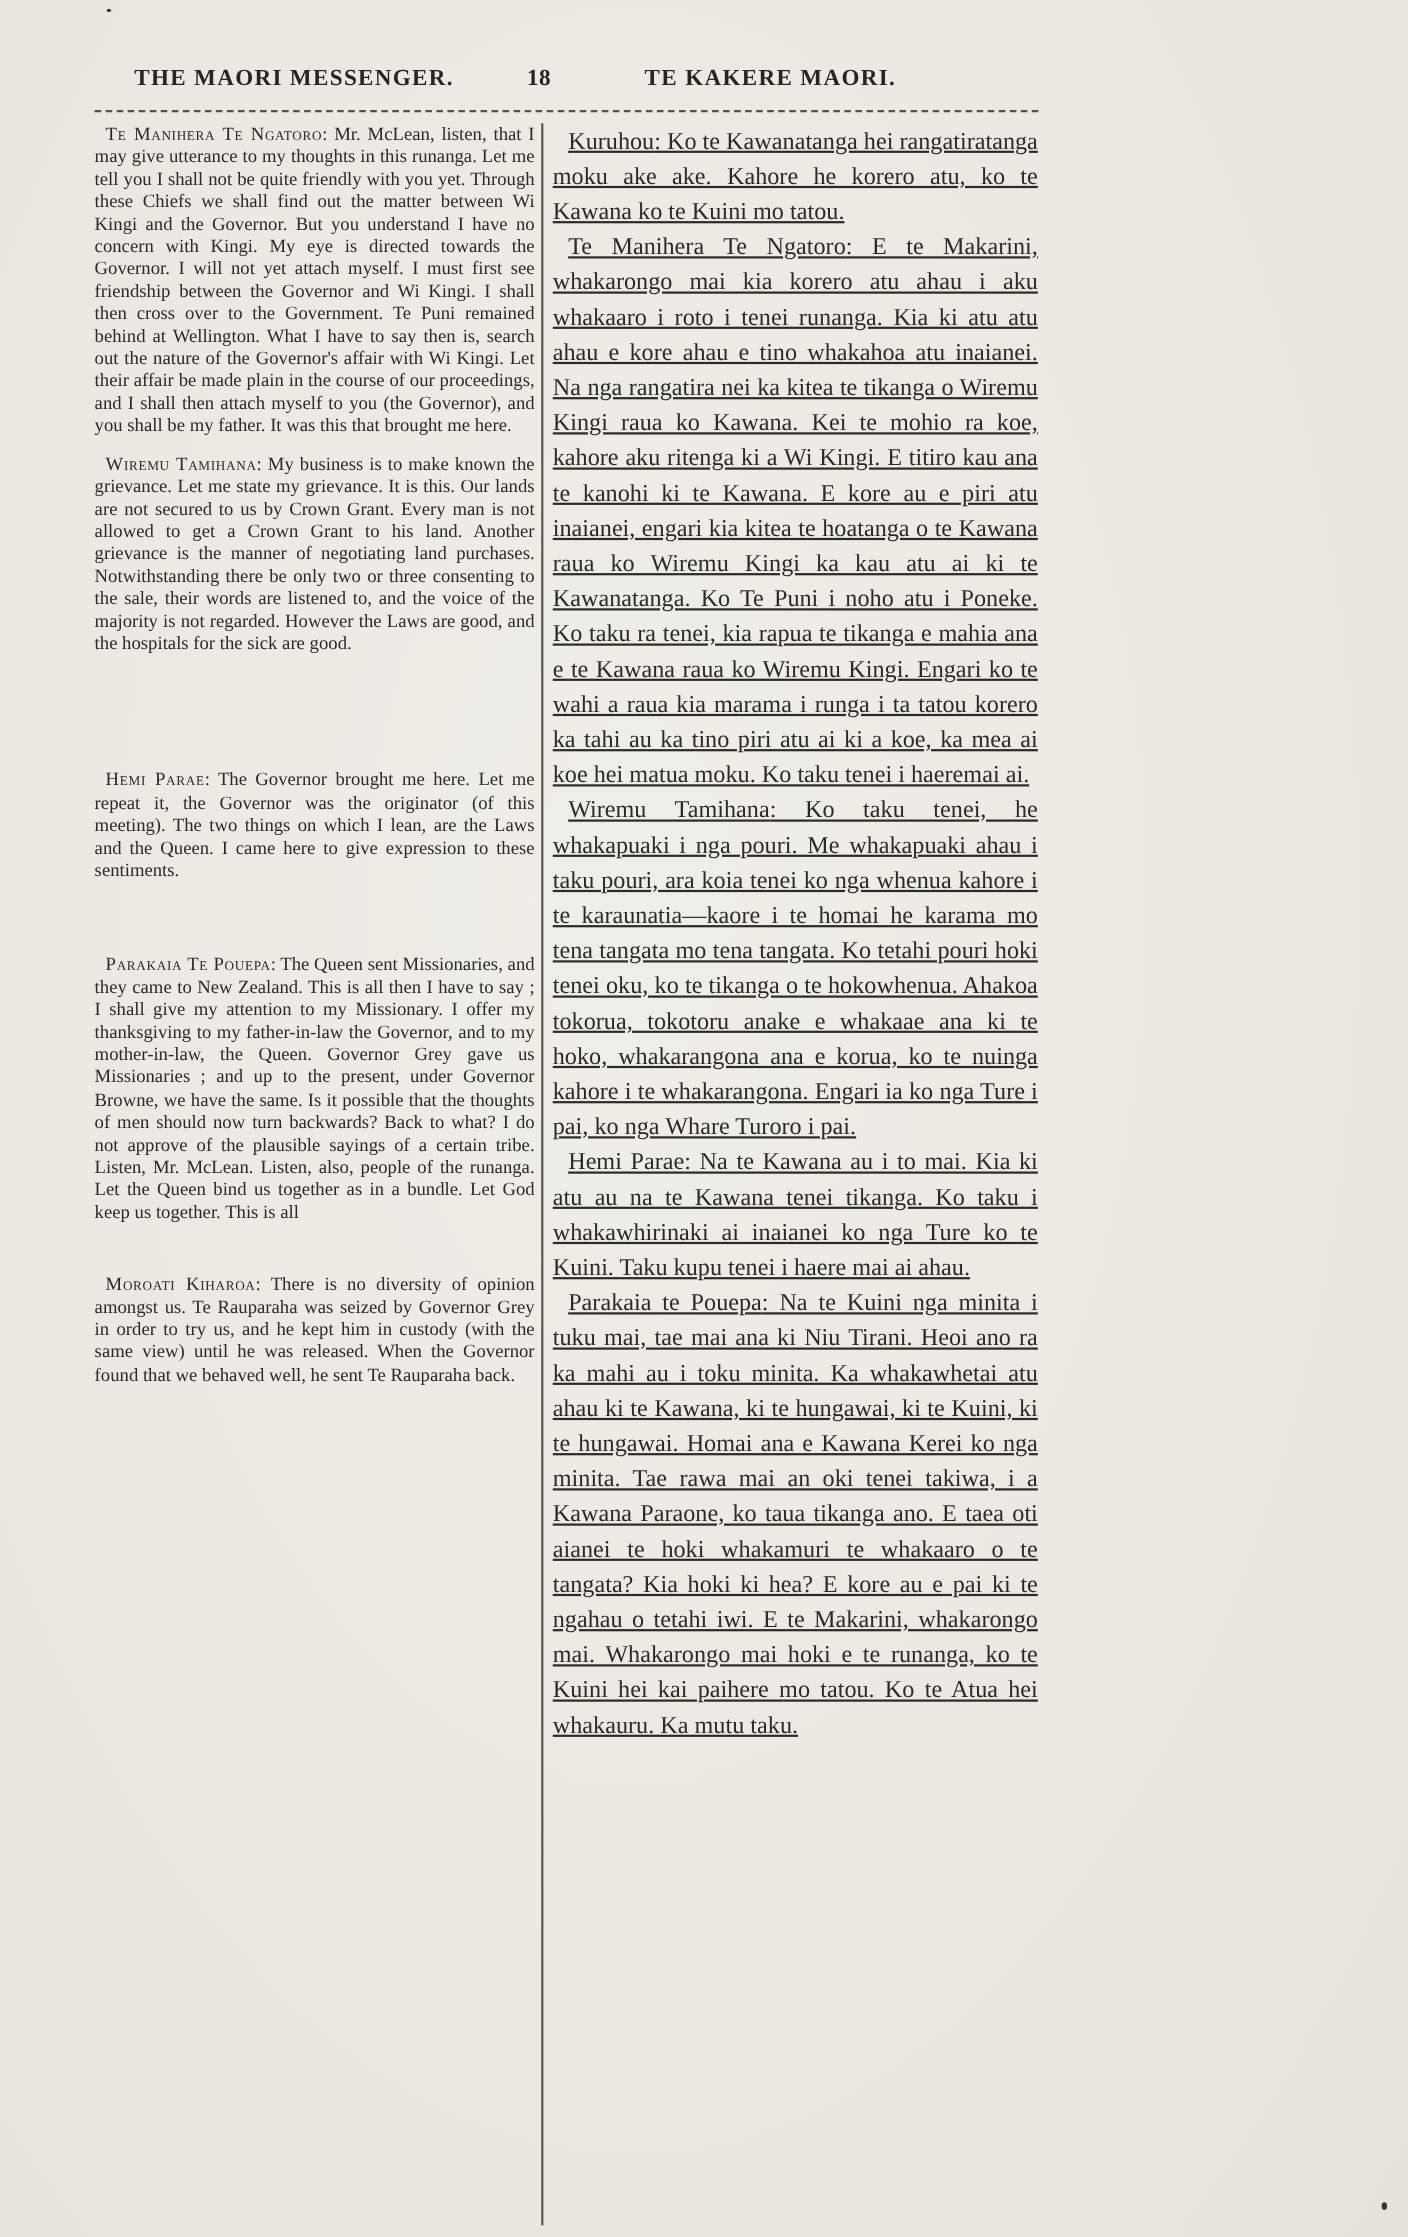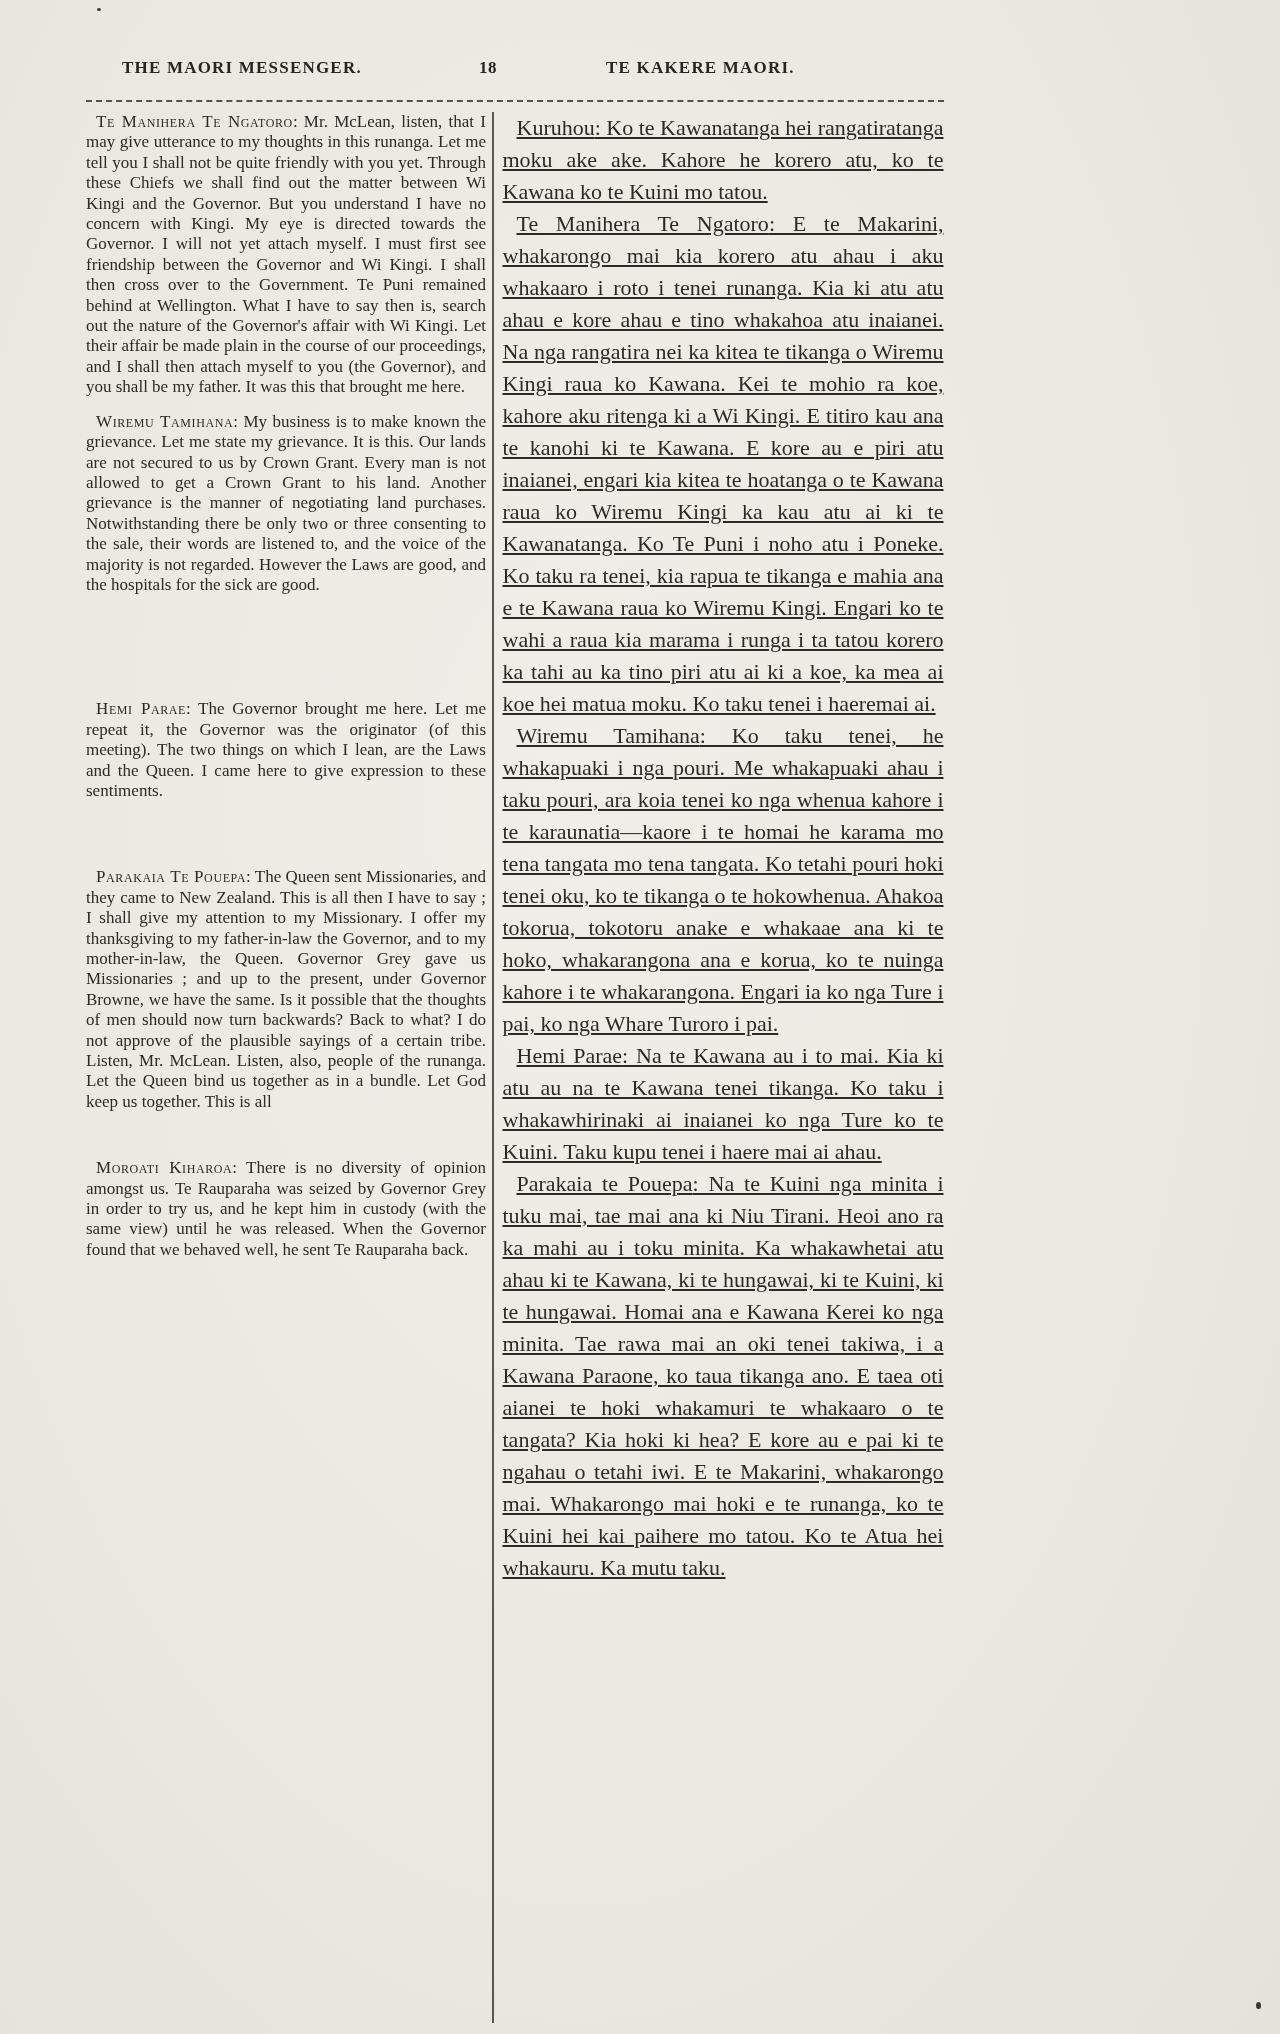--- a/index.html
+++ b/index.html
@@ -24,28 +24,28 @@
   }
   
   .masthead {
     position: relative;
     height: 100px;
   }
   .ht {
     position: absolute;
     top: 58px;
     font-weight: bold;
-    font-size: 17px;
+    font-size: 21px;
     letter-spacing: 1.2px;
     color: #262521;
     white-space: nowrap;
   }
   .ht.left  { left: 36px; }
   .ht.num   { left: 393px; letter-spacing: 0.5px; }
-  .ht.right { left: 520px; text-align: center; }
+  .ht.right { left: 500px; text-align: center; }
   .rule {
     border-top: 2px dashed #565149;
     height: 0;
     width: 100%;
   }
   
   .columns {
     display: flex;
     padding-top: 10px;
     min-height: 1921px;

